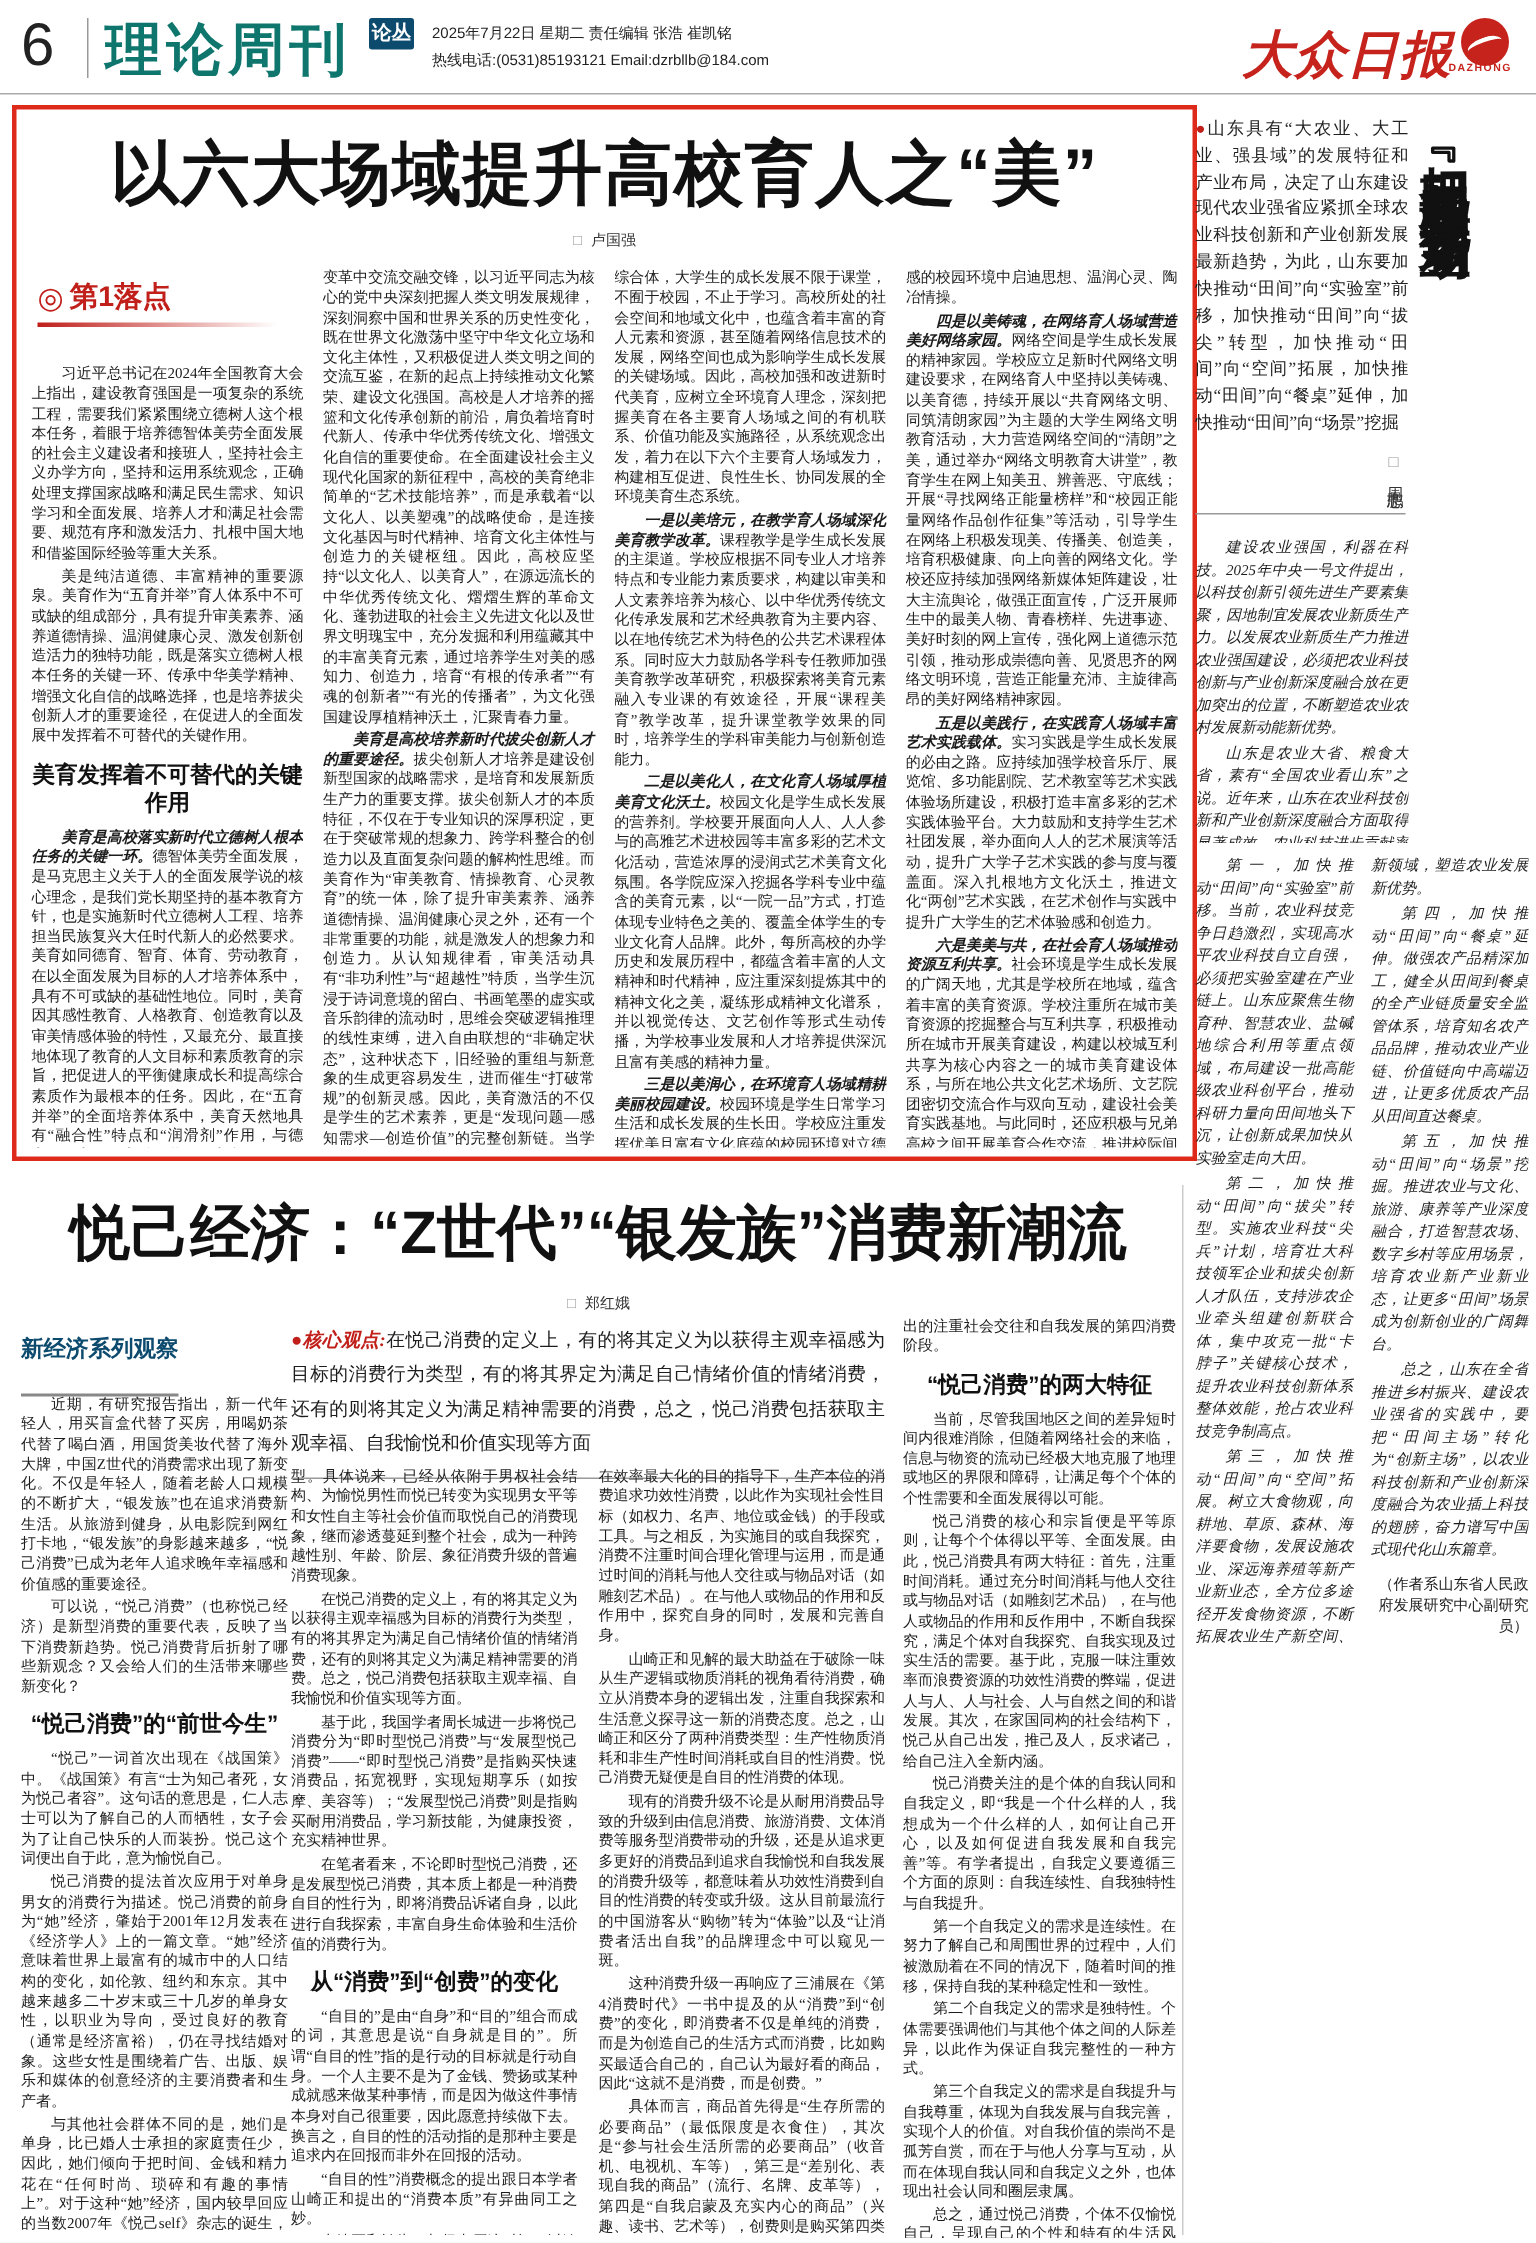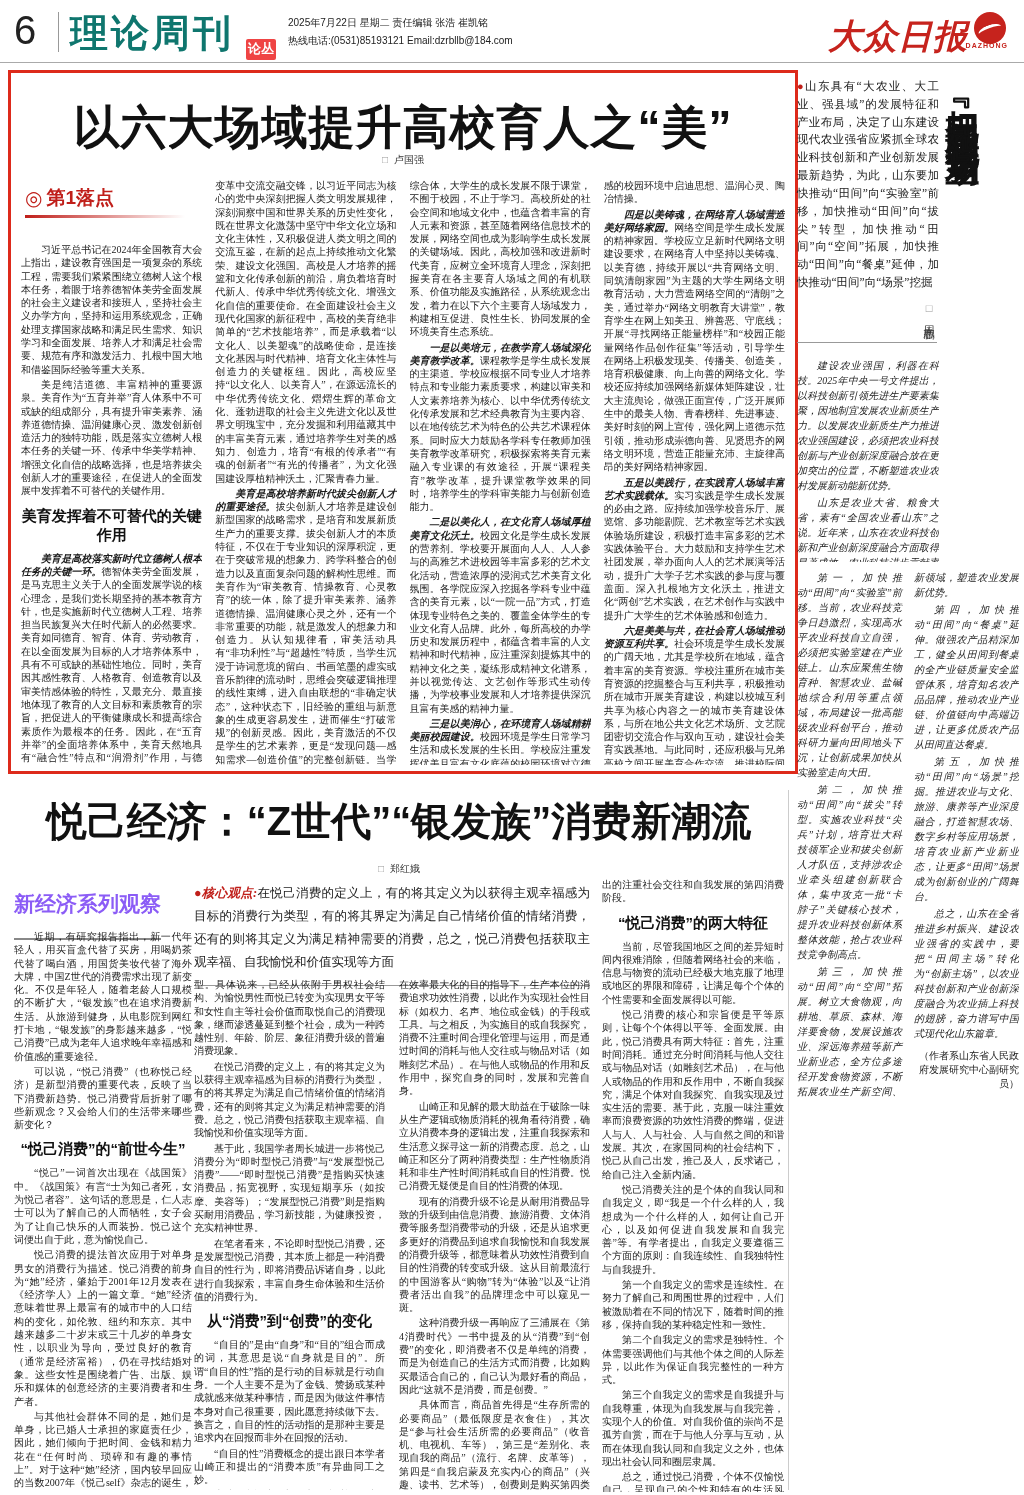--- a/index.html
+++ b/index.html
@@ -6,40 +6,40 @@
   .page{position:relative;width:1024px;height:1495px;background:#ffffff;margin:0 auto;
         font-family:"Liberation Serif",serif;color:#1c1c1c;overflow:hidden;}
 
   
   .masthead{position:absolute;left:0;top:0;width:1024px;height:62px;}
   .page-num{position:absolute;left:14px;top:8px;font-family:"Liberation Sans",sans-serif;
             font-size:40px;font-weight:400;color:#222;}
   .mast-vrule{position:absolute;left:58px;top:12px;width:1px;height:40px;background:#999;}
   .section-title{position:absolute;left:70px;top:8px;font-family:"Liberation Sans",sans-serif;
                  font-size:38px;font-weight:900;color:#0f766e;letter-spacing:3px;}
-  .seal{position:absolute;left:246px;top:12px;width:26px;background:#ef4444;color:#fff;
-        font-size:13px;line-height:1.15;text-align:center;font-weight:700;padding:3px 2px;border-radius:2px;margin-top:27px;}
+  .seal{position:absolute;left:246px;top:12px;width:26px;background:#0c4a6e;color:#fff;
+        font-size:13px;line-height:1.15;text-align:center;font-weight:700;padding:3px 2px;border-radius:2px;}
   .mast-info{position:absolute;left:288px;top:14px;font-family:"Liberation Sans",sans-serif;
              font-size:10px;color:#222;line-height:1.8;}
   .logo{position:absolute;right:18px;top:6px;height:52px;}
   .logo-text{display:inline-block;color:#c6231d;font-size:34px;font-weight:900;font-style:italic;
              letter-spacing:1px;vertical-align:top;margin-top:8px;font-family:"Liberation Serif",serif;}
   .logo-ball{display:inline-block;position:relative;width:32px;height:32px;background:#c6231d;
              border-radius:50%;vertical-align:top;margin:6px 0 0 6px;}
   .logo-ball::after{content:'';position:absolute;left:4px;top:13px;width:24px;height:8px;
                     border-radius:50%;border-top:3px solid #fff;transform:rotate(-20deg);}
   .logo-sub{position:absolute;right:16px;top:42px;color:#c6231d;font-size:7px;font-weight:700;
             font-family:"Liberation Sans",sans-serif;letter-spacing:1px;}
   .mast-rule{position:absolute;left:0;top:62px;width:1024px;height:1px;background:#aaa;}
 
   
   .a1-frame{position:absolute;left:8px;top:70px;width:784px;height:698px;border:3px solid #dd2a1b;}
   .a1-title{position:absolute;left:0;top:12px;width:100%;text-align:center;
             font-family:"Liberation Sans",sans-serif;font-weight:900;font-size:46px;
-            letter-spacing:1px;color:#111;white-space:nowrap;margin-top:12px;}
+            letter-spacing:1px;color:#111;white-space:nowrap;}
   .byline{text-align:center;font-family:"Liberation Sans",sans-serif;font-size:10px;color:#333;}
   .byline .box{color:#999;margin-right:6px;}
   .a1-byline{position:absolute;left:0;top:80px;width:100%;}
   .a1-badge{position:absolute;left:14px;top:112px;width:160px;color:#c01f1a;
             font-family:Liberation Sans, sans-serif;font-weight:900;font-size:19px;}
   .a1-badge .icon{display:inline-block;margin-right:4px;font-weight:400;font-size:20px;vertical-align:-1px;}
   .a1-badge::after{content:'';display:block;height:3px;margin-top:4px;
                    background:linear-gradient(90deg,#c01f1a,rgba(192,31,26,0));}
   .a1-cols{position:absolute;left:10px;top:106px;width:764px;height:586px;display:flex;gap:13px;overflow:hidden;}
   .a1-cols .col{flex:1 1 0;overflow:hidden;}
@@ -54,21 +54,21 @@
               font-family:"Liberation Sans",sans-serif;}
   .lead-phrase{font-weight:700;font-style:italic;}
 
   
   .a2{position:absolute;left:8px;top:778px;width:782px;height:717px;}
   .a2-title{position:absolute;left:0;top:16px;width:100%;text-align:center;
             font-family:"Liberation Sans",sans-serif;font-weight:900;font-size:40px;
             letter-spacing:0;color:#111;white-space:nowrap;}
   .a2-byline{position:absolute;left:0;top:84px;width:100%;}
   .a2-label{position:absolute;left:6px;top:112px;font-family:"Liberation Sans",sans-serif;
-            font-weight:900;font-size:21px;color:#8b5cf6;padding-bottom:20px;border-bottom:2px solid #888;}
+            font-weight:900;font-size:15px;color:#0c4a6e;padding-bottom:20px;border-bottom:2px solid #888;}
   .a2-coreview{position:absolute;left:186px;top:104px;width:396px;font-size:12.5px;line-height:1.85;
                text-align:justify;border-bottom:1px solid #999;padding-bottom:10px;}
   .a2-coreview .cv-label{color:#c01f1a;font-weight:700;font-style:italic;}
   .a2-col1{position:absolute;left:6px;top:152px;width:178px;height:560px;overflow:hidden;}
   .a2-cols23{position:absolute;left:186px;top:200px;width:396px;height:512px;display:flex;gap:14px;overflow:hidden;}
   .a2-cols23 .col{flex:1 1 0;overflow:hidden;}
   .a2-col4{position:absolute;left:594px;top:100px;width:182px;height:614px;overflow:hidden;}
 
   
   .sb{position:absolute;left:795px;top:70px;width:225px;height:1425px;}

